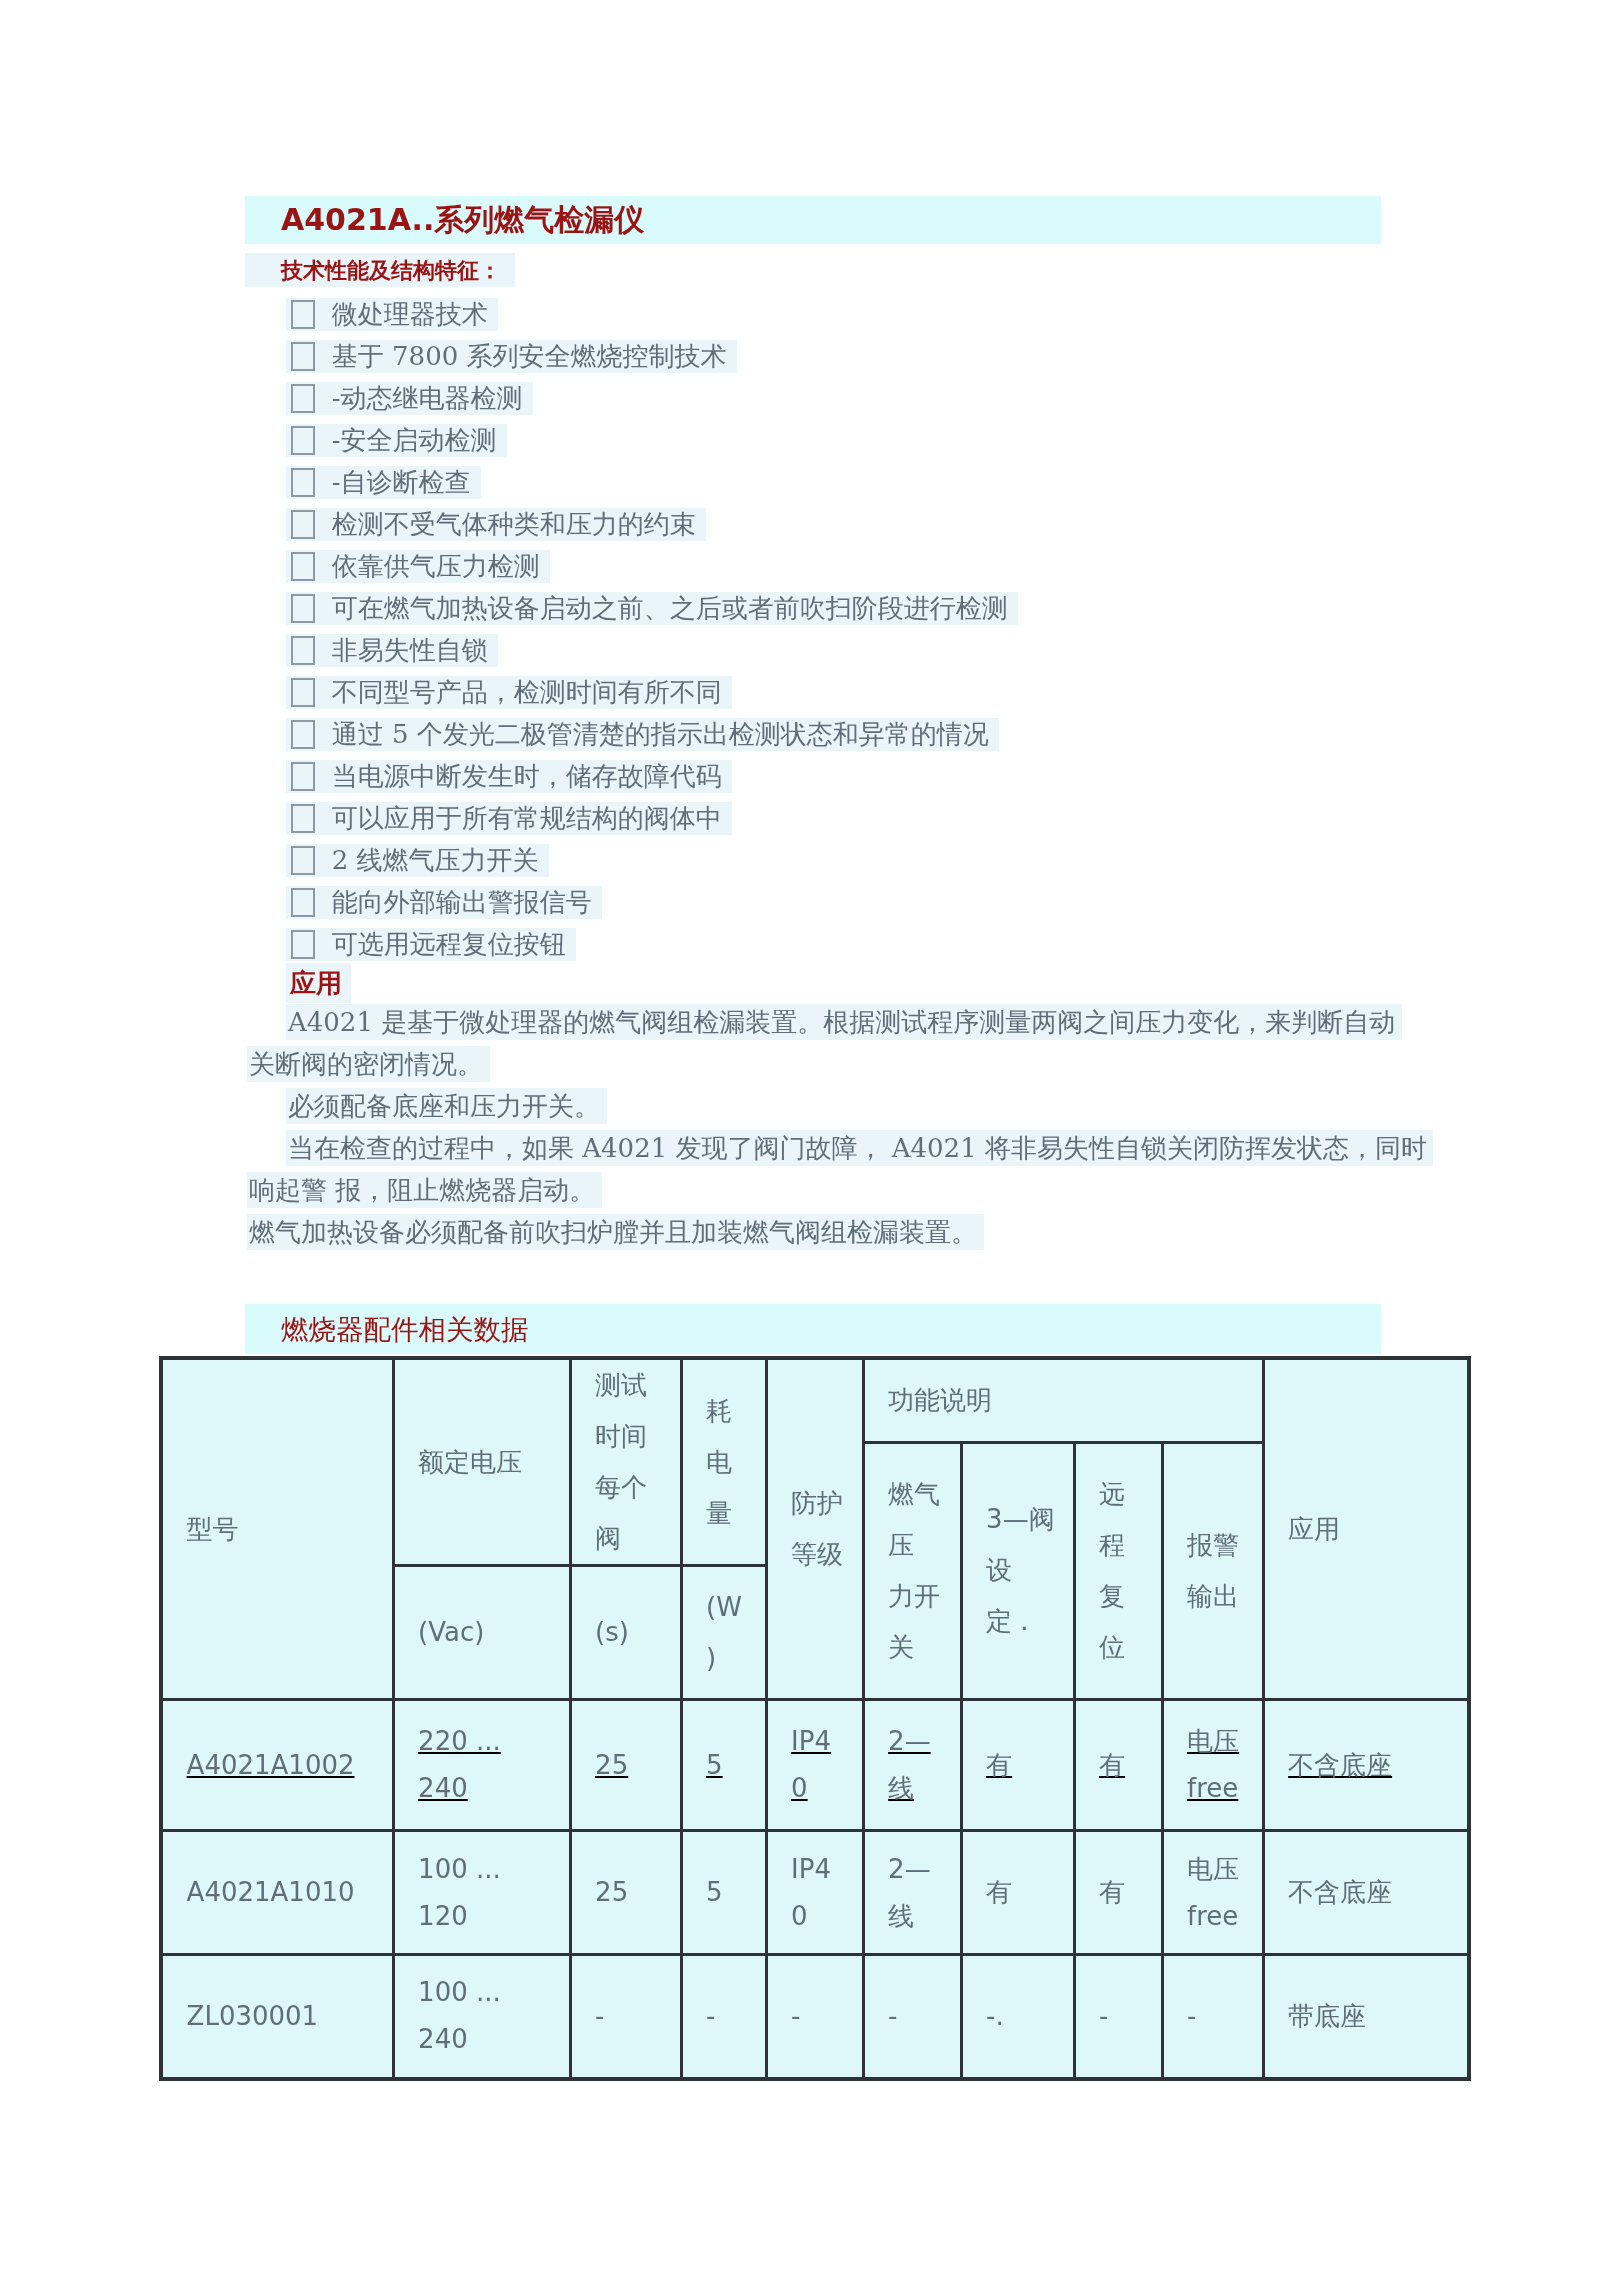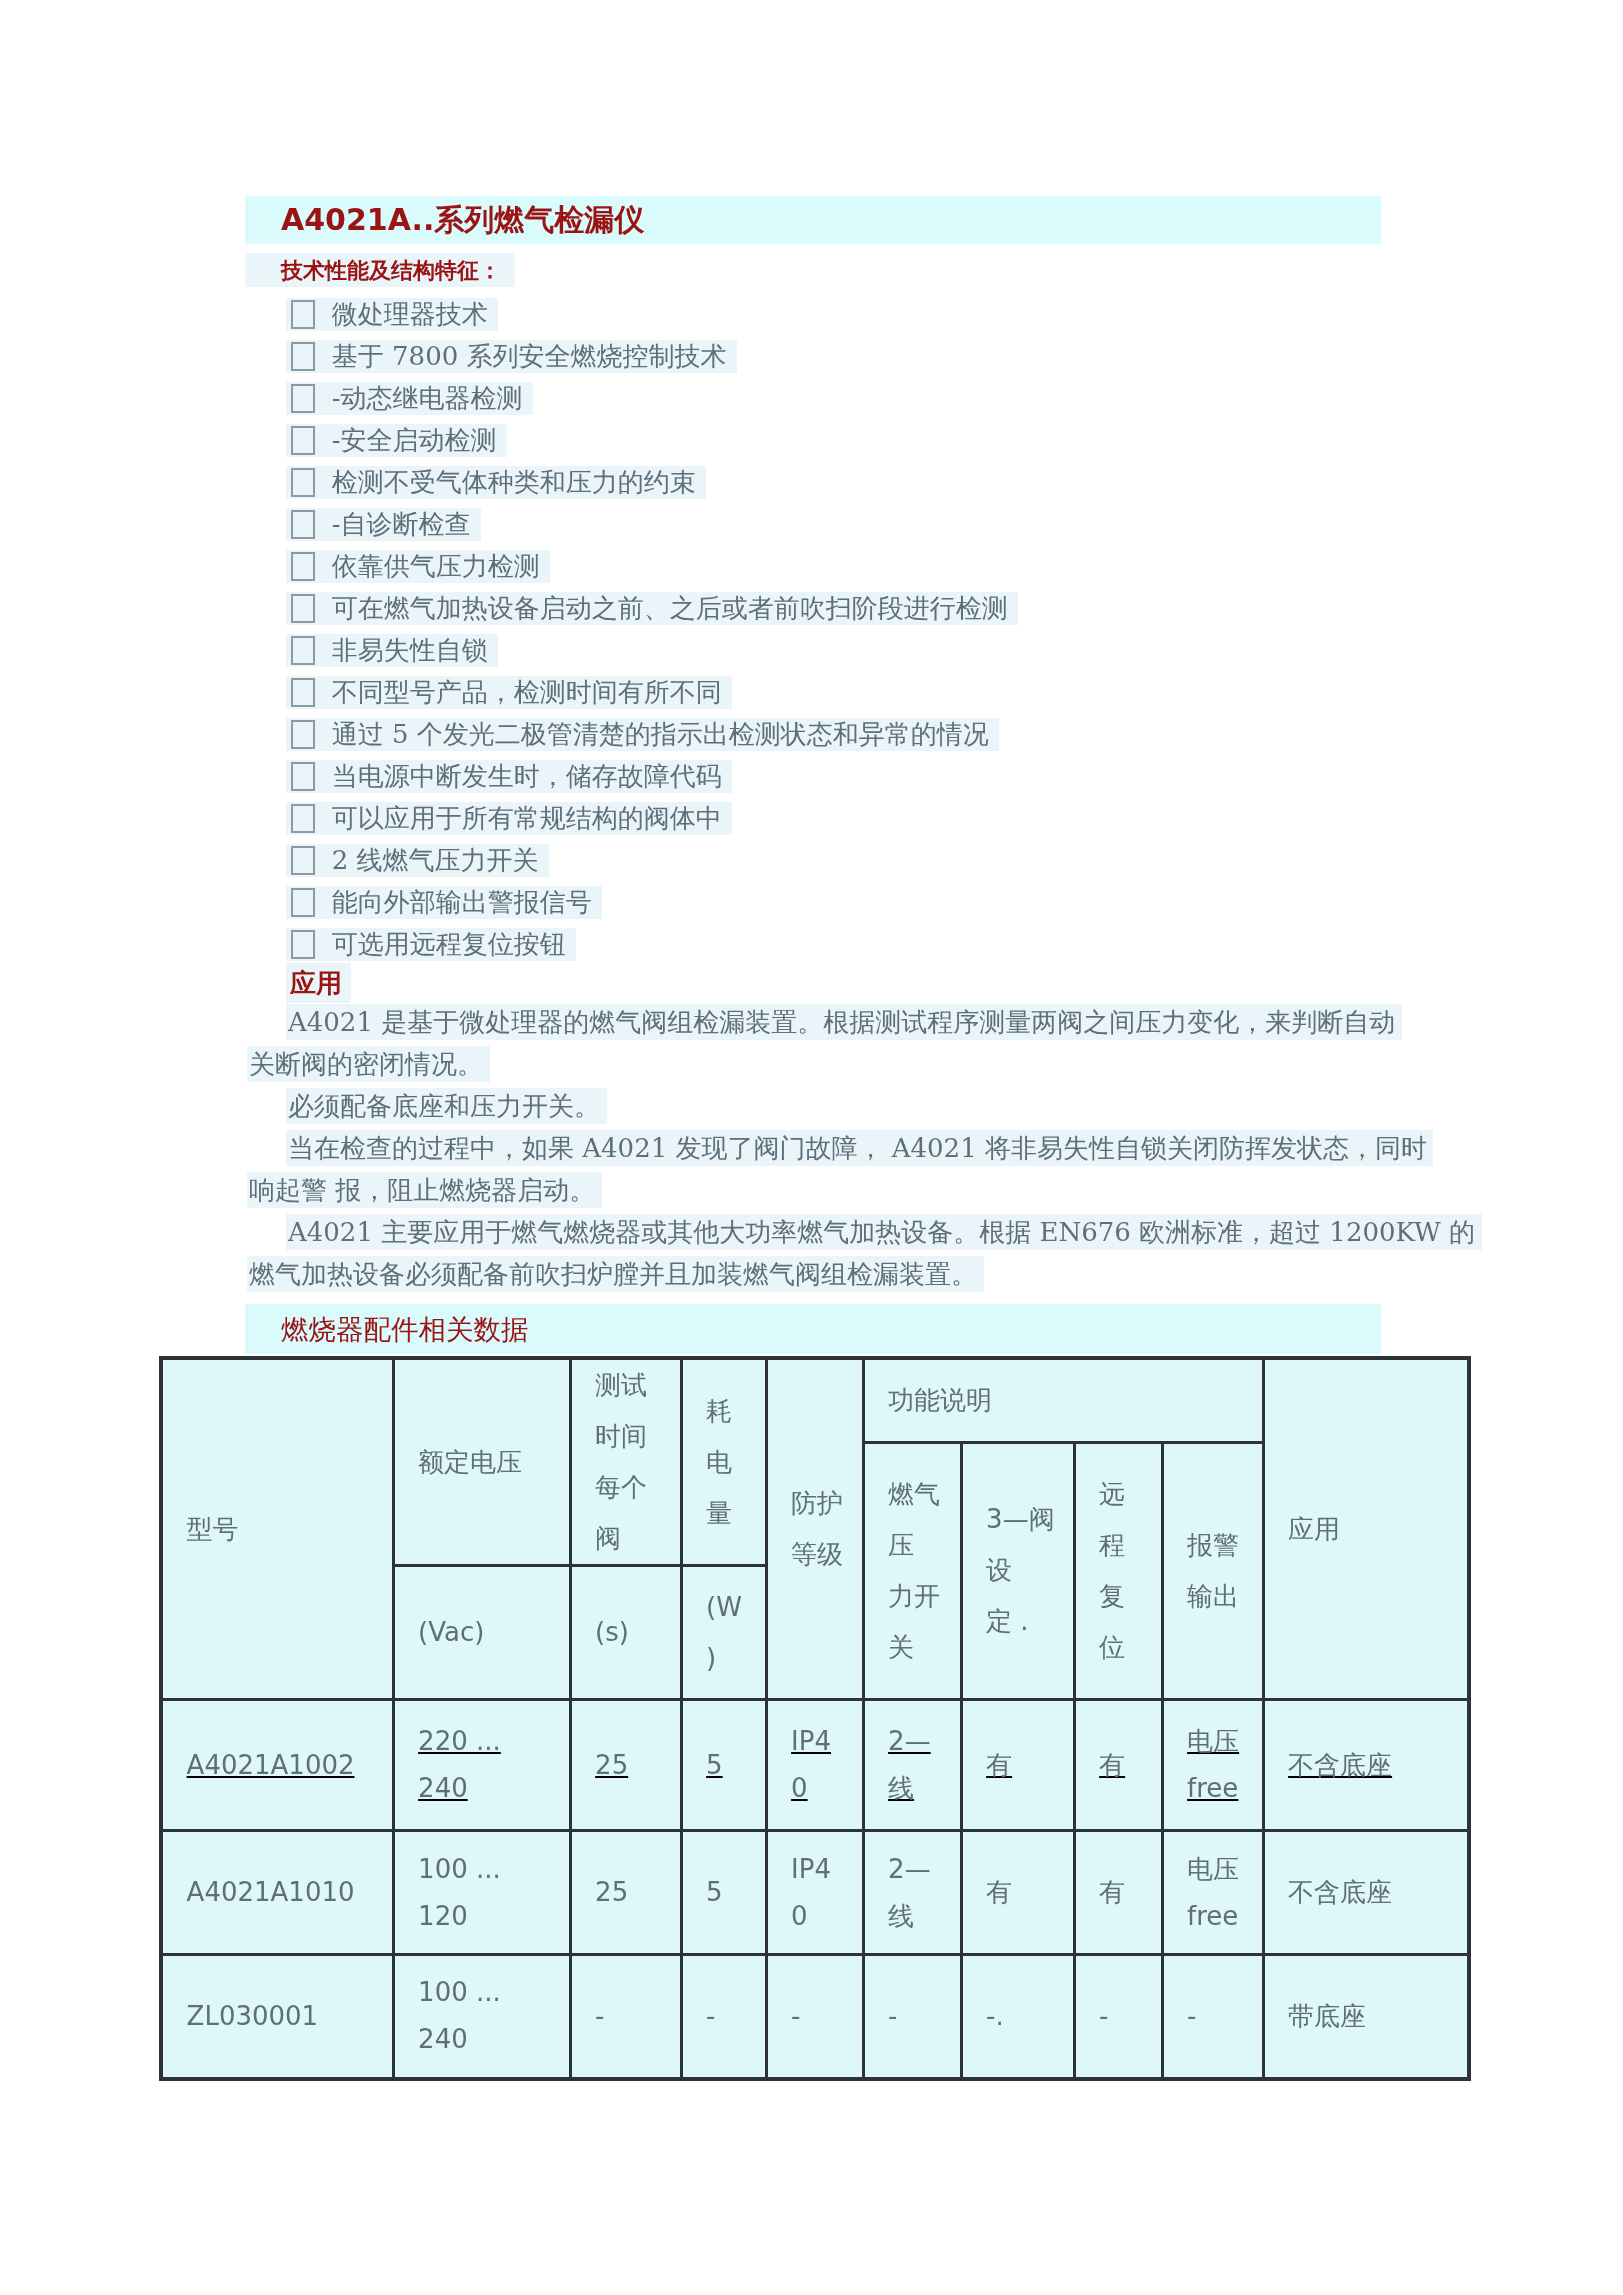--- a/index.html
+++ b/index.html
@@ -109,25 +109,25 @@
     <div class="feature-row"><span class="chip">
           <span class="checkbox"></span>
           <span class="txt">-动态继电器检测</span>
         </span></div>
     <div class="feature-row"><span class="chip">
           <span class="checkbox"></span>
           <span class="txt">-安全启动检测</span>
         </span></div>
     <div class="feature-row"><span class="chip">
           <span class="checkbox"></span>
+          <span class="txt">-自诊断检查</span>
+        </span></div>
+    <div class="feature-row"><span class="chip">
+          <span class="checkbox"></span>
           <span class="txt">检测不受气体种类和压力的约束</span>
-        </span></div>
-    <div class="feature-row"><span class="chip">
-          <span class="checkbox"></span>
-          <span class="txt">-自诊断检查</span>
         </span></div>
     <div class="feature-row"><span class="chip">
           <span class="checkbox"></span>
           <span class="txt">依靠供气压力检测</span>
         </span></div>
     <div class="feature-row"><span class="chip">
           <span class="checkbox"></span>
           <span class="txt">可在燃气加热设备启动之前、之后或者前吹扫阶段进行检测</span>
         </span></div>
     <div class="feature-row"><span class="chip">
@@ -167,21 +167,20 @@
   <div class="app-heading">
     <span class="chip2">应用</span>
   </div>
 
   <div class="paras">
     <div class="pline indent"><span class="hl">A4021 是基于微处理器的燃气阀组检漏装置。根据测试程序测量两阀之间压力变化，来判断自动</span></div>
     <div class="pline"><span class="hl">关断阀的密闭情况。</span></div>
     <div class="pline indent"><span class="hl">必须配备底座和压力开关。</span></div>
     <div class="pline indent"><span class="hl">当在检查的过程中，如果 A4021 发现了阀门故障， A4021 将非易失性自锁关闭防挥发状态，同时</span></div>
     <div class="pline"><span class="hl">响起警 报，阻止燃烧器启动。</span></div>
-    <div class="pline indent"><span class="hl">A4021 主要应用于燃气燃烧器或其他大功率燃气加热设备。根据 EN676 欧洲标准，超过 1200KW 的</span></div>
     <div class="pline"><span class="hl">燃气加热设备必须配备前吹扫炉膛并且加装燃气阀组检漏装置。</span></div>
   </div>
 
   <div class="section-bar">
     <span class="t">燃烧器配件相关数据</span>
   </div>
 
   <table class="data">
     <colgroup>
       <col style="width:232px">

